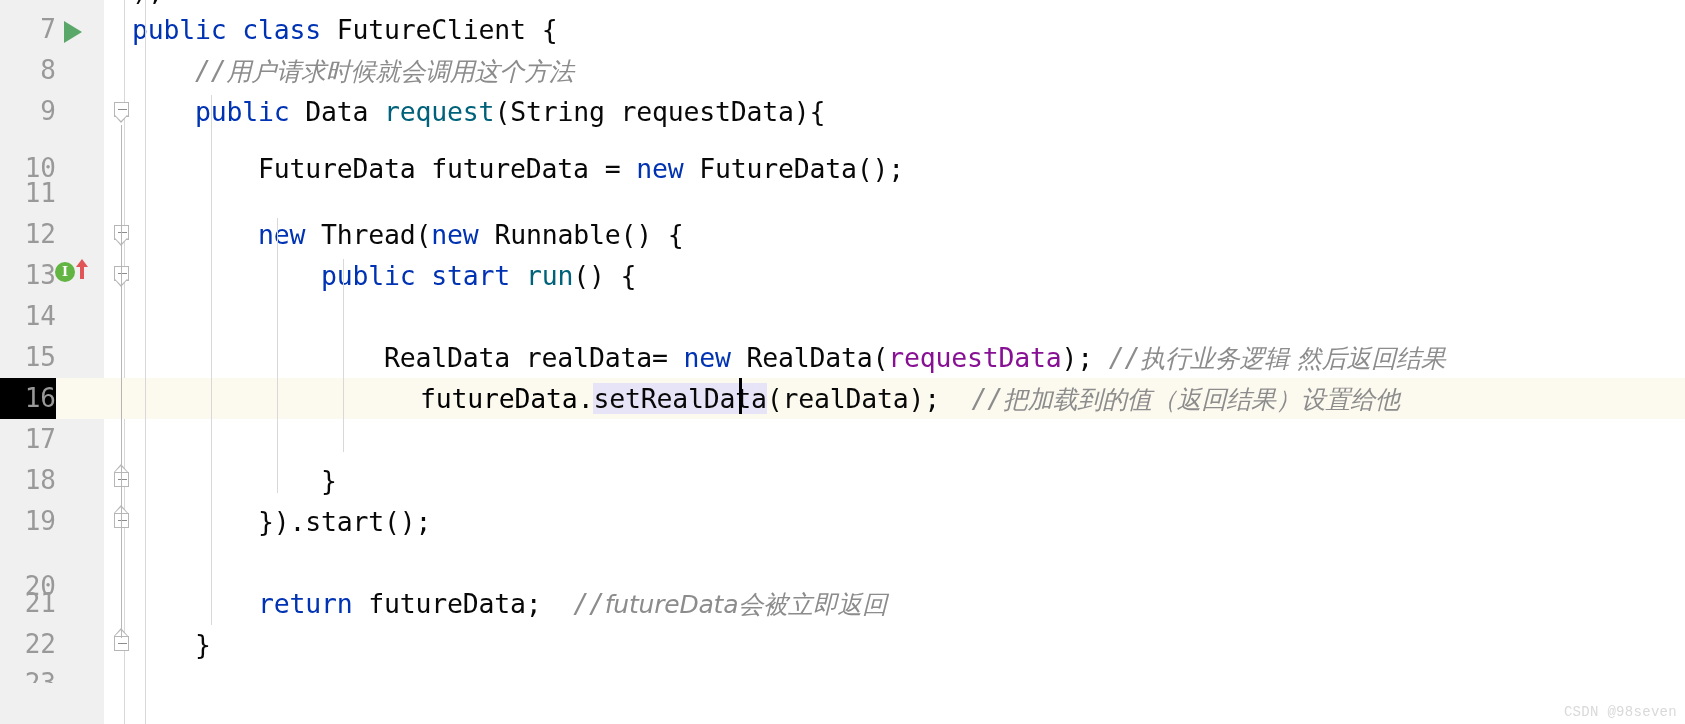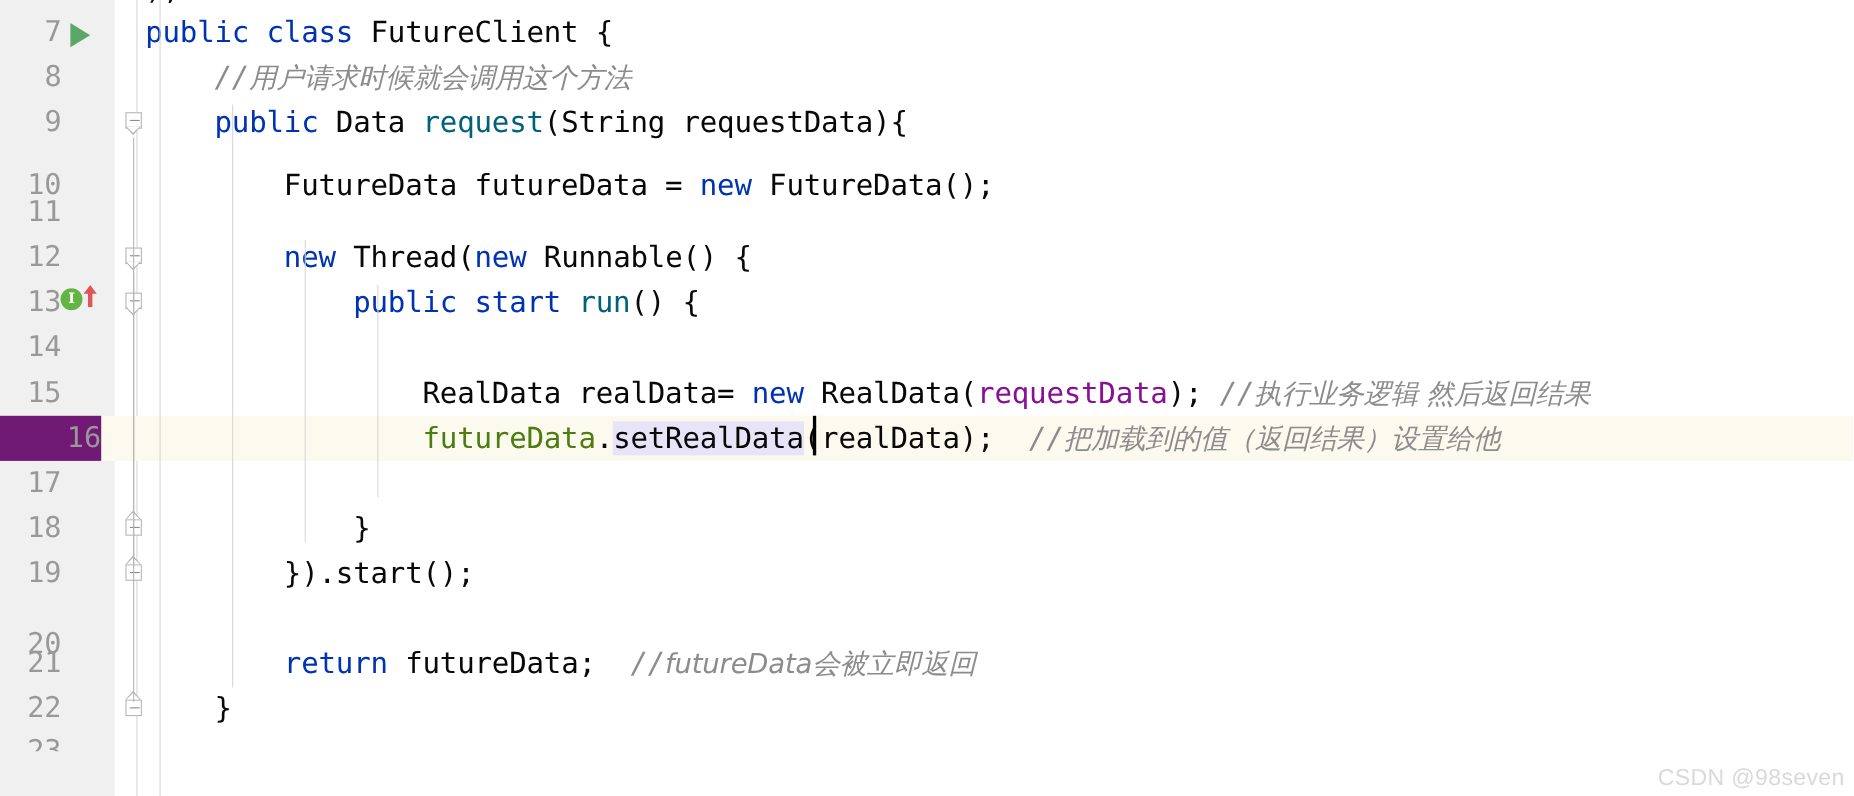--- a/index.html
+++ b/index.html
@@ -53,22 +53,21 @@
     position: absolute;
     left: 0;
     width: 1685px;
     height: 41px;
     line-height: 41px;
   }
   .row.current {
     background: #fcfaef;
   }
   .row.current .lineno-cell {
-    background: #701a75;
-    padding-left: 36px;
+    background: #000000;
   }
 
   .lineno-cell {
     position: absolute;
     left: 0;
     top: 0;
     width: 56px;
     height: 41px;
     text-align: right;
     color: #999999;
@@ -86,21 +85,21 @@
     white-space: pre;
     font-family: "DejaVu Sans Mono", "Liberation Mono", monospace;
     font-size: 26.5px;
     line-height: 41px;
     color: #080808;
     letter-spacing: -0.2px;
   }
 
   
   .kw      { color: #0033b3; }
-  .field   { color: #4d7c0f; }
+  .field   { color: #000000; margin-left: 36px; }
   .param   { color: #871094; }
   .method  { color: #00627a; }
   .plain   { color: #080808; }
   .cmt {
     color: #8c8c8c;
     font-style: italic;
     font-family: "DejaVu Sans", "Liberation Sans", sans-serif;
     font-size: 25px;
   }
   .cmtslash {
@@ -242,22 +241,22 @@
     height: 41px;
     line-height: 41px;
   }
 
   
   .watermark {
     position: absolute;
     right: 8px;
     bottom: 4px;
     color: #d9d9d9;
-    font-family: Liberation Sans, sans-serif;
-    font-size: 21px;
+    font-family: Liberation Mono, monospace;
+    font-size: 14px;
     letter-spacing: 0.3px;
   }
 </style>
 </head>
 <body>
 
 <div id="editor">
 
   <div class="gutter"></div>
   <div class="gutter-strip"></div>

